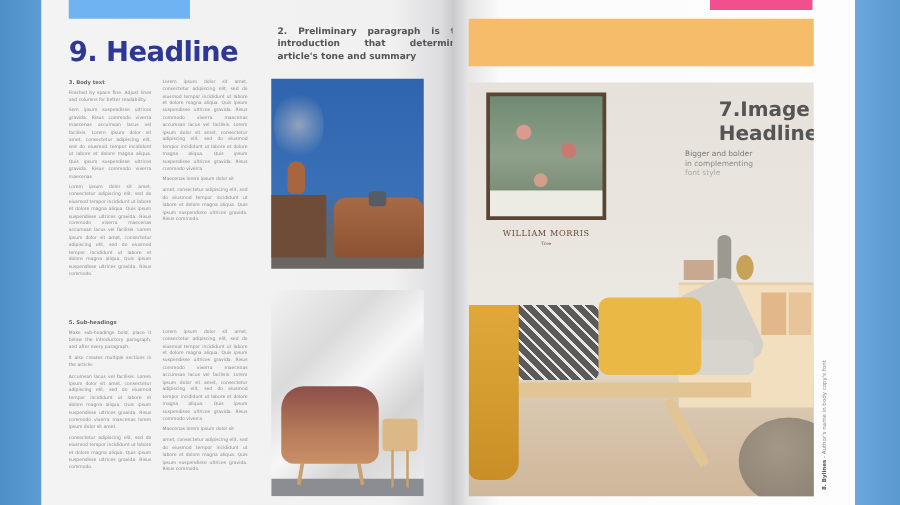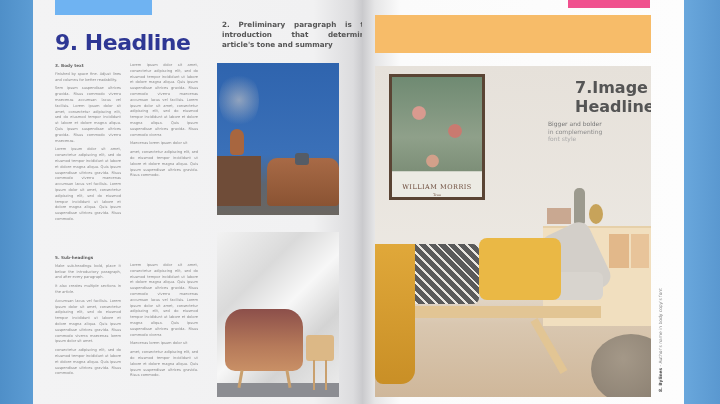--- a/index.html
+++ b/index.html
@@ -43,21 +43,21 @@
   .img-white .chair-leg2 { position: absolute; left: 70px; top: 138px; width: 3px; height: 18px; background: #c9a06e; transform: rotate(-10deg); }
   .img-white .stool { position: absolute; left: 89px; top: 103px; width: 28px; height: 26px; background: #dcb886; border-radius: 3px; }
   .img-white .stool-leg { position: absolute; left: 96px; top: 128px; width: 14px; height: 30px; border-left: 2px solid #c9a06e; border-right: 2px solid #c9a06e; }
   .img-white .floor { position: absolute; left: 0; bottom: 0; width: 100%; height: 14px; background: #8c8d92; }
 
   .tab-pink { position: absolute; left: 206px; top: 0; width: 82px; height: 8px; background: #f0508e; }
   .orange-bar { position: absolute; left: 13px; top: 15px; width: 276px; height: 38px; background: #f7bc69; }
 
   .img-room { position: absolute; left: 13px; top: 66px; width: 276px; height: 331px; overflow: hidden;
     background: linear-gradient(180deg,#e6e1da 0%,#ece8e2 60%,#d9c7b0 78%,#cfb79a 100%); }
-  .poster { position: absolute; left: 14px; top: 8px; width: 96px; height: 126px; background: #5a4434; padding: 3px; }
+  .poster { position: absolute; left: 14px; top: 8px; width: 96px; height: 102px; background: #5a4434; padding: 3px; }
   .poster-inner { width: 100%; height: 100%; background: radial-gradient(circle at 30% 30%,#d99a8f 0 6%,transparent 7%), radial-gradient(circle at 70% 45%,#c97a70 0 7%,transparent 8%), radial-gradient(circle at 45% 70%,#d2a08a 0 6%,transparent 7%), linear-gradient(180deg,#6f8a72 0%,#8fa08a 50%,#7d8f78 78%,#ecebe4 79%,#ecebe4 100%); position: relative; }
   .poster-title { position: absolute; left: 0; width: 100%; top: 106px; text-align: center; font-family: "DejaVu Serif", serif; font-size: 6.5px; color: #6b4a3a; letter-spacing: 0.5px; }
   .poster-sub { position: absolute; left: 0; width: 100%; top: 116px; text-align: center; font-family: "DejaVu Serif", serif; font-size: 3.5px; color: #6b4a3a; }
 
   .caption-title { position: absolute; left: 172px; top: 12px; font-size: 16px; font-weight: bold; color: #555; line-height: 19px; margin-left: 28px; }
   .caption-sub { position: absolute; left: 173px; top: 54px; font-size: 6px; line-height: 7.5px; color: #8a8a8a; }
   .caption-sub .l1 { color: #777; } .caption-sub .l3 { color: #aaa; }
 
   .cabinet2 { position: absolute; left: 168px; top: 160px; width: 108px; height: 100px; background: #f1dfbf; border-top: 2px solid #e6d0a9; }
   .cabinet2 .shelf { position: absolute; left: 66px; top: 6px; width: 20px; height: 34px; background: #e2b88a; }

